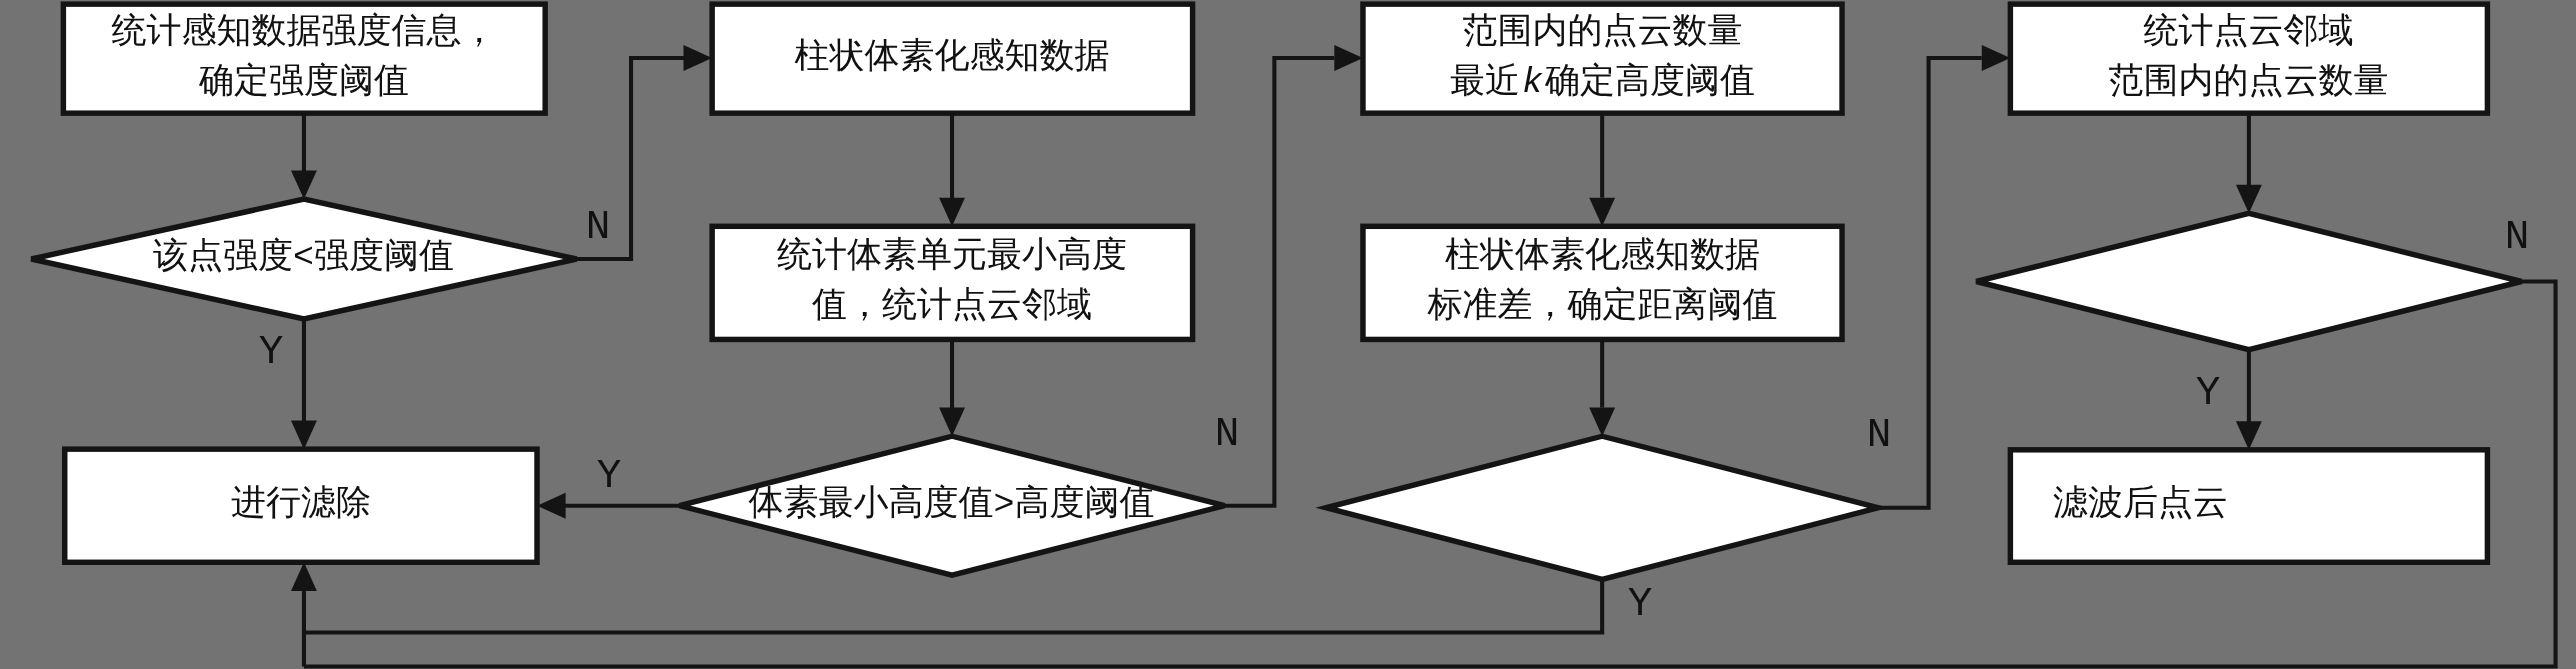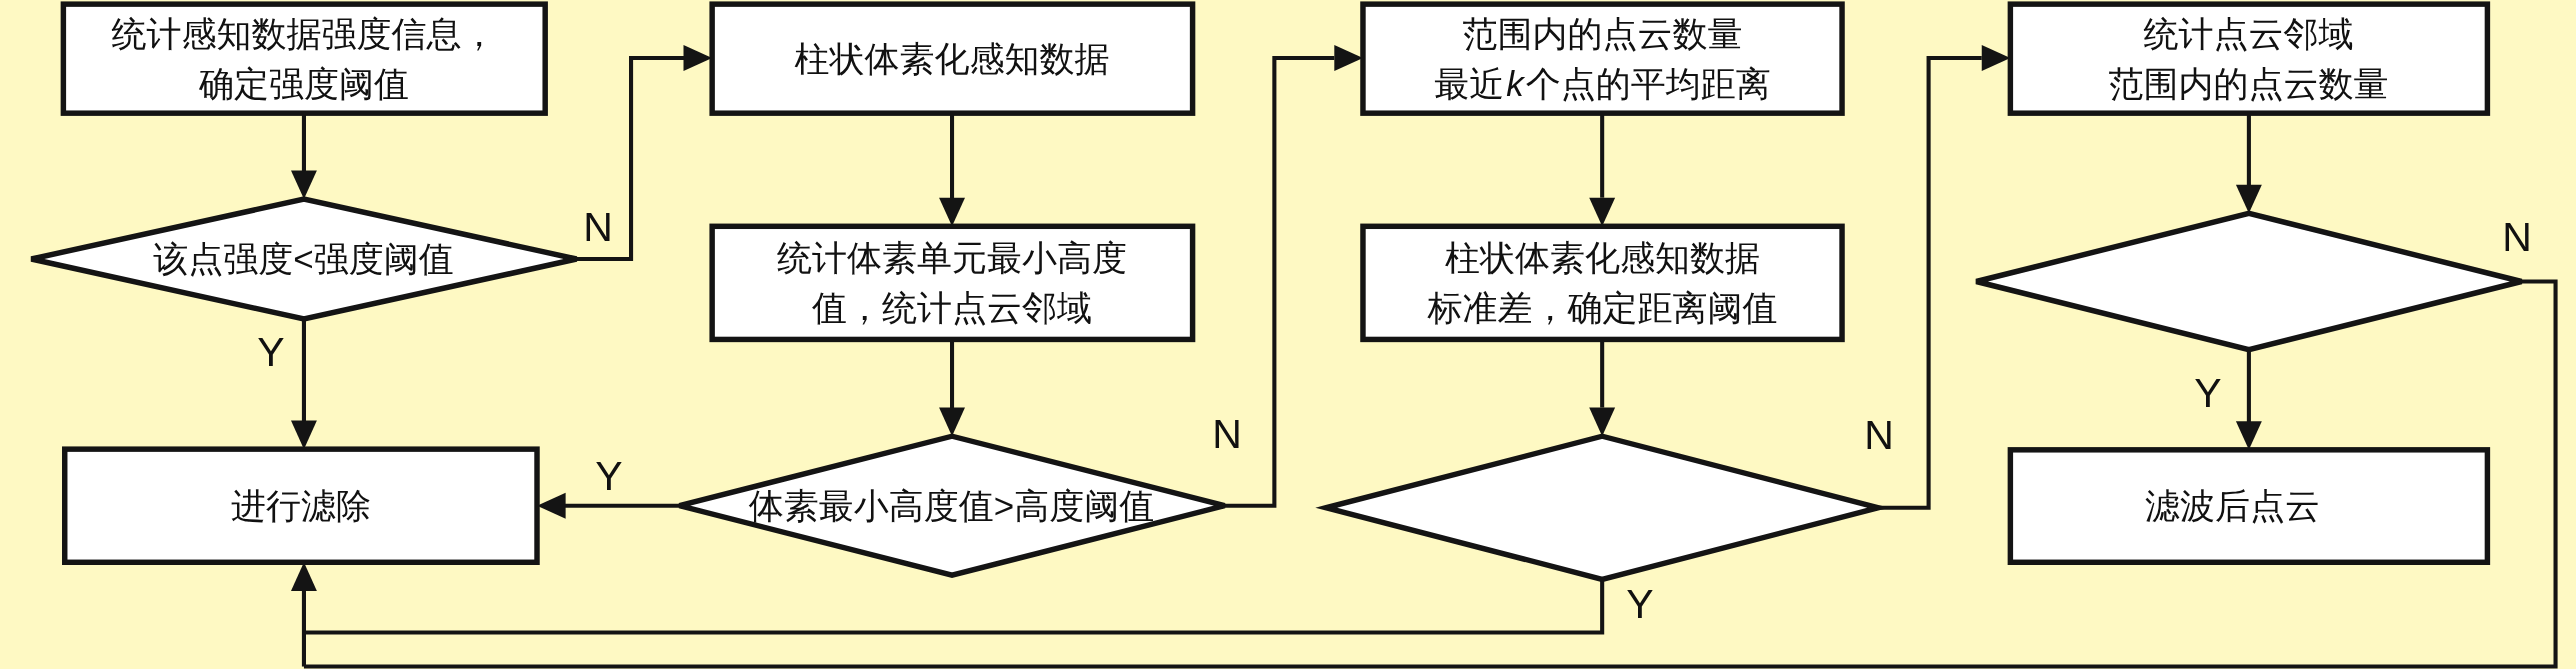--- a/index.html
+++ b/index.html
@@ -1,21 +1,21 @@
 <!DOCTYPE html>
 <html style="font-size:11px"><head>
 <meta charset="utf-8">
 <style>
   html,body{margin:0;padding:0;background:#ffffff;}
   .stage{
     position:relative;
     width:2576px;height:670px;
-    background:#fef9c3;
+    background:#737373;
     overflow:hidden;
-    font-family:Liberation Sans, sans-serif;
+    font-family:Liberation Mono, monospace;
   }
   .stage svg{position:absolute;left:0;top:0;}
   .ntext{
     position:absolute;
     display:flex;flex-direction:column;align-items:center;justify-content:center;
     text-align:center;
     color:#111;
     font-size:35px;line-height:1.42;
     white-space:pre-line;
     pointer-events:none;
@@ -100,41 +100,41 @@
     </g>
   </svg>
 
   <div class="ntext" style="left:63px;top:4.1px;width:482px;height:109px;">统计感知数据强度信息，
 确定强度阈值</div>
 
   <div class="ntext" style="left:712px;top:4.1px;width:480px;height:109px;">柱状体素化感知数据</div>
 
   <div class="ntext" style="left:1363px;top:4.1px;width:479px;height:109px;">
     <div class="row">范围内的点云数量</div>
-    <div class="row"><span>最近</span><span class="kvar">k</span><span>个点的平均距离</span></div>
+    <div class="row"><span>最近</span><span class="kvar">k</span><span>确定高度阈值</span></div>
   </div>
 
   <div class="ntext" style="left:2010px;top:4.1px;width:477px;height:109px;">统计点云邻域
 范围内的点云数量</div>
 
   <div class="ntext" style="left:31px;top:199px;width:545px;height:120px;">该点强度&lt;强度阈值</div>
 
   <div class="ntext" style="left:712px;top:226px;width:480px;height:113px;">统计体素单元最小高度
 值，统计点云邻域</div>
 
   <div class="ntext" style="left:1363px;top:226px;width:479px;height:113px;">柱状体素化感知数据
 标准差，确定距离阈值</div>
 
 
   <div class="ntext" style="left:65px;top:449px;width:472px;height:113px;">进行滤除</div>
 
   <div class="ntext" style="left:679px;top:436px;width:545px;height:139px;">体素最小高度值&gt;高度阈值</div>
 
 
-  <div class="ntext" style="left:1994px;top:450px;width:477px;height:112px;">滤波后点云</div>
+  <div class="ntext" style="left:1902px;top:450px;width:477px;height:112px;">滤波后点云</div>
 
   <div class="yn" style="left:271px;top:352px;">Y</div>
   <div class="yn" style="left:598px;top:227px;">N</div>
   <div class="yn" style="left:609px;top:476px;">Y</div>
   <div class="yn" style="left:1227px;top:434px;">N</div>
   <div class="yn" style="left:1640px;top:604px;">Y</div>
   <div class="yn" style="left:1879px;top:435px;">N</div>
   <div class="yn" style="left:2208px;top:393px;">Y</div>
   <div class="yn" style="left:2517px;top:237px;">N</div>
 

